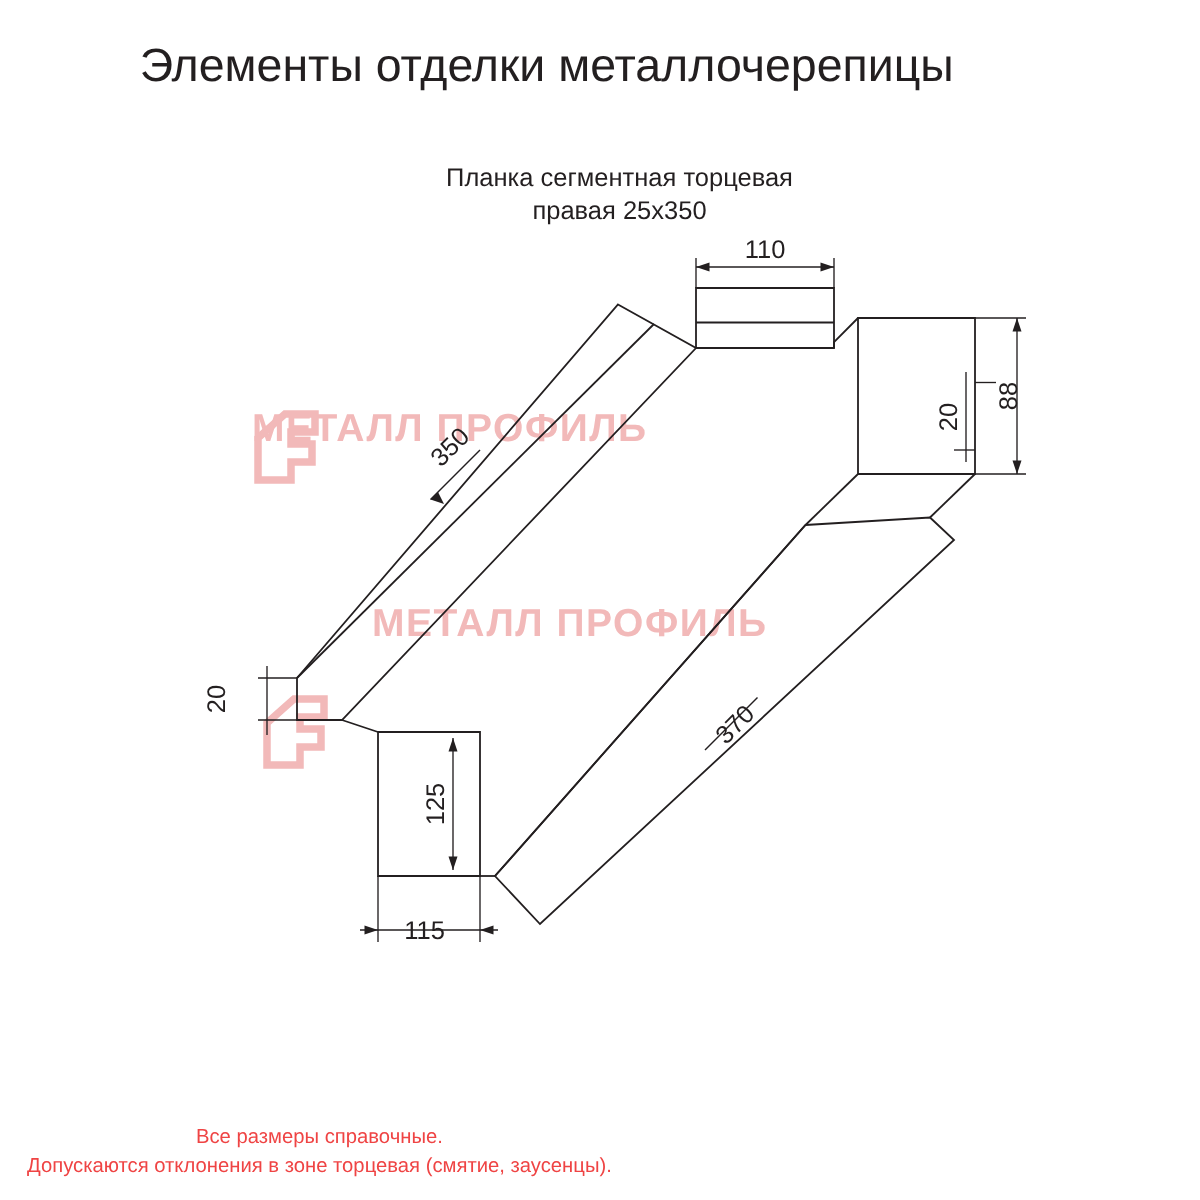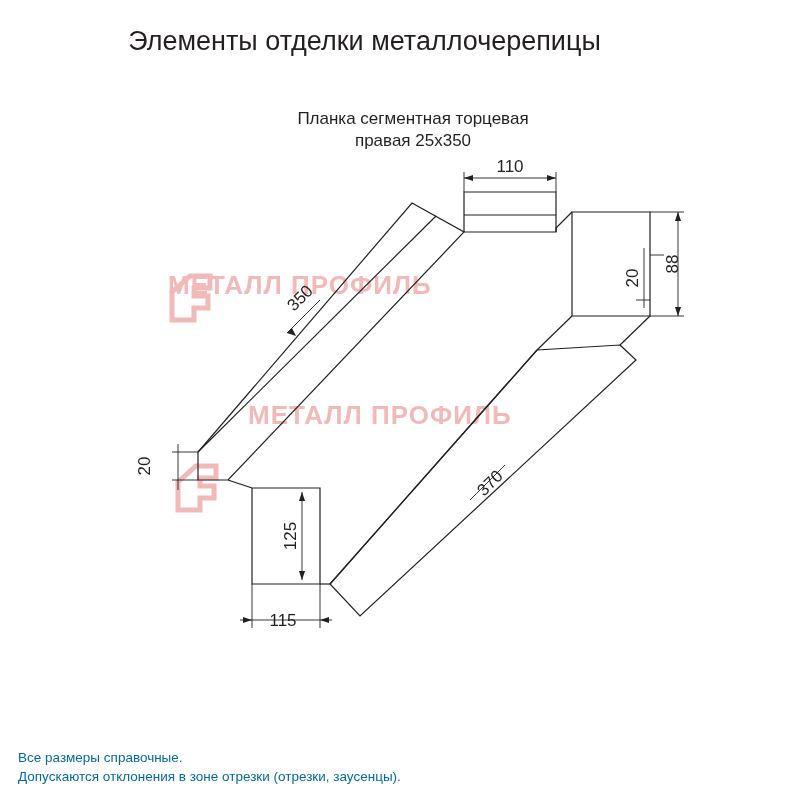--- a/index.html
+++ b/index.html
@@ -20,21 +20,21 @@
     inset: 0;
     width: 800px;
     height: 800px;
   }
   .title {
     position: absolute;
     top: 26px;
     left: 0;
     width: 729px;
     text-align: center;
-    font-size: 27px;
+    font-size: 31px;
     letter-spacing: 0px;
     color: #231f20;
     font-family: "Liberation Sans", sans-serif;
   }
   .subtitle {
     position: absolute;
     top: 108px;
     left: 0;
     width: 800px;
     text-align: center;
@@ -43,21 +43,22 @@
     color: #231f20;
     margin-left: 13px;
   }
   .subtitle div { display: block; }
   .notes {
     position: absolute;
     left: 18px;
     bottom: 14px;
     font-size: 13.5px;
     line-height: 19px;
-    color: #0369a1;
+    color: #ef4444;
+    text-align: center;
   }
   .notes div { white-space: nowrap; }
   svg.drawing {
     position: absolute;
     top: 0;
     left: 0;
     width: 800px;
     height: 800px;
   }
   .wm {
@@ -161,16 +162,16 @@
         <text x="494" y="487" text-anchor="middle" transform="rotate(-45 494 487)">370</text>
         <text x="150" y="466" text-anchor="middle" transform="rotate(-90 150 466)">20</text>
         <text x="296" y="536" text-anchor="middle" transform="rotate(-90 296 536)">125</text>
         <text x="283" y="626" text-anchor="middle">115</text>
       </g>
     </g>
   </svg>
 
   <div class="notes">
     <div>Все размеры справочные.</div>
-    <div>Допускаются отклонения в зоне отрезки (отрезки, заусенцы).</div>
+    <div>Допускаются отклонения в зоне торцевая (смятие, заусенцы).</div>
   </div>
 
 </div>
 
 </body></html>

